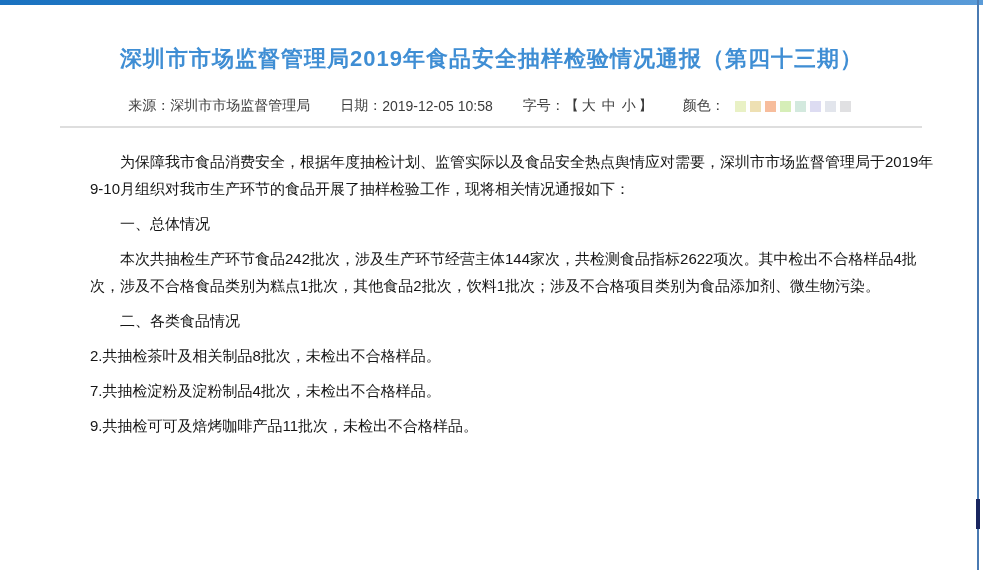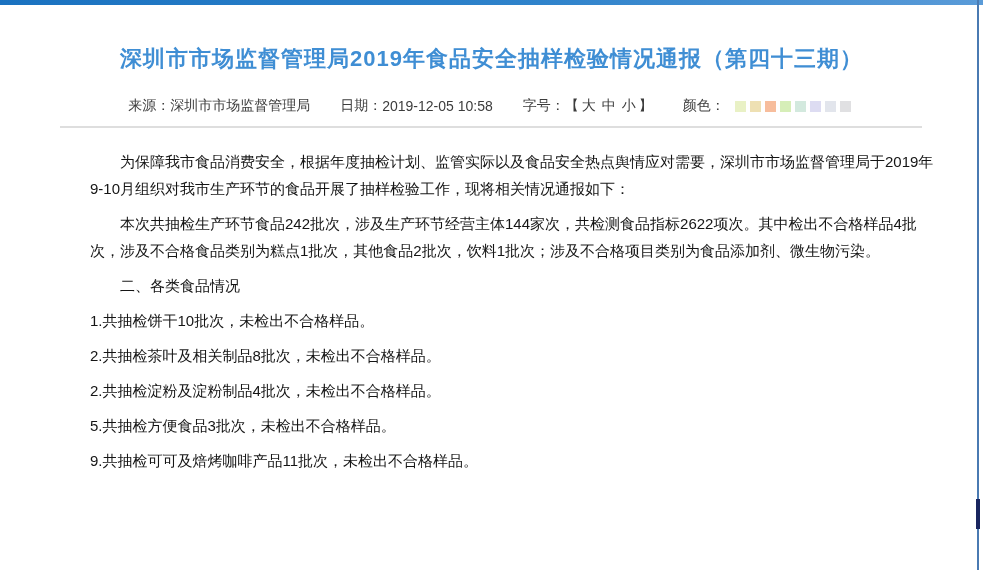--- a/index.html
+++ b/index.html
@@ -109,24 +109,23 @@
         <span class="swatch" style="background: rgb(221, 220, 242);"></span>
         <span class="swatch" style="background: rgb(226, 229, 236);"></span>
         <span class="swatch" style="background: rgb(224, 224, 226);"></span>
       </span>
   </div>
 
   <div class="divider"></div>
 
   <div class="content">
       <p class="indent">为保障我市食品消费安全，根据年度抽检计划、监管实际以及食品安全热点舆情应对需要，深圳市市场监督管理局于2019年9-10月组织对我市生产环节的食品开展了抽样检验工作，现将相关情况通报如下：</p>
+      <p class="indent">一、总体情况</p>
       <p class="indent">本次共抽检生产环节食品242批次，涉及生产环节经营主体144家次，共检测食品指标2622项次。其中检出不合格样品4批次，涉及不合格食品类别为糕点1批次，其他食品2批次，饮料1批次；涉及不合格项目类别为食品添加剂、微生物污染。</p>
       <p class="indent">二、各类食品情况</p>
-      <p>1.共抽检饼干10批次，未检出不合格样品。</p>
       <p>2.共抽检茶叶及相关制品8批次，未检出不合格样品。</p>
-      <p>2.共抽检淀粉及淀粉制品4批次，未检出不合格样品。</p>
-      <p>5.共抽检方便食品3批次，未检出不合格样品。</p>
+      <p>7.共抽检淀粉及淀粉制品4批次，未检出不合格样品。</p>
       <p>9.共抽检可可及焙烤咖啡产品11批次，未检出不合格样品。</p>
     </div>
 
   <div class="right-line"></div>
   <div class="thumb"></div>
 </div>
 
 </body></html>

